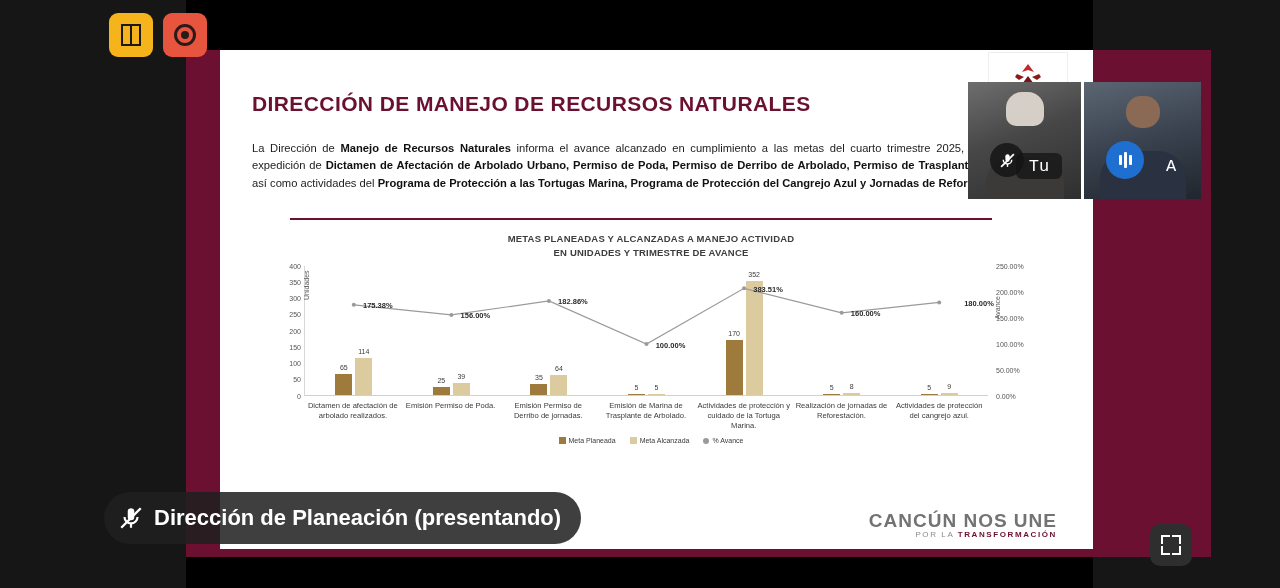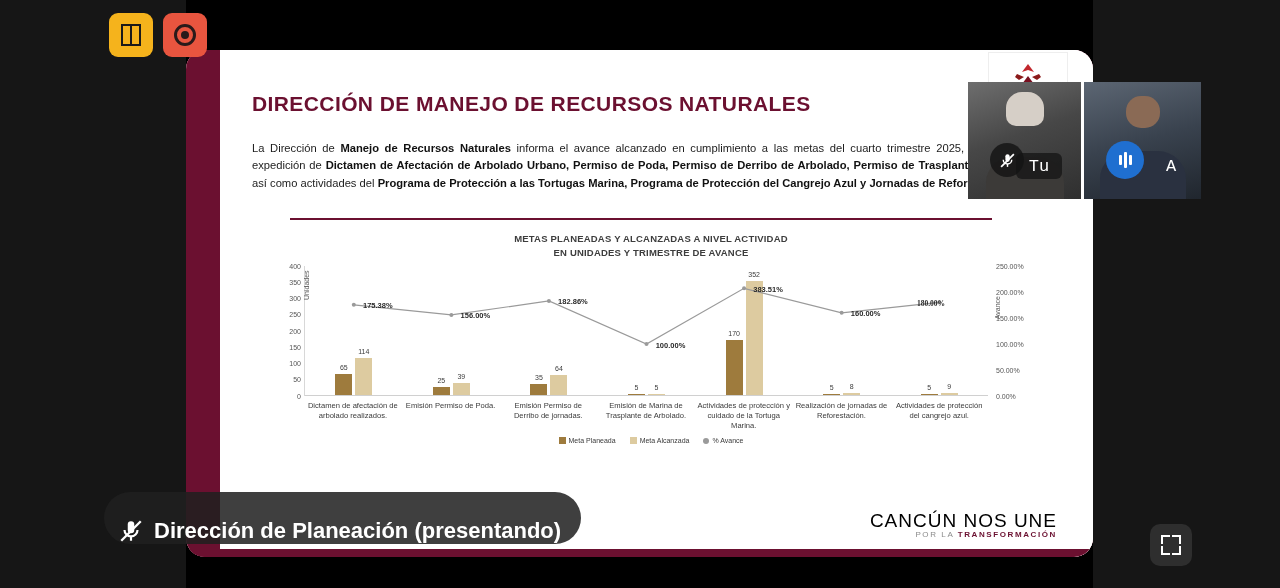--- a/index.html
+++ b/index.html
@@ -37,25 +37,24 @@
     width: 907px;
     height: 588px;
     background: #000;
   }
 
   
   #slide {
     position: absolute;
     left: 0;
     top: 50px;
-    width: 907px;
+    width: 1025px;
     height: 507px;
     background: #6b0f2b;
     overflow: hidden;
-    border-radius: 19px;
   }
   #slide .maroon-band {
     position: absolute;
     inset: 0;
     background: #6b1030;
   }
   #slide .white-card {
     position: absolute;
     left: 0px;
     top: 0px;
@@ -272,23 +271,23 @@
 
   .brand {
     position: absolute;
     right: 36px;
     bottom: 18px;
     text-align: right;
     line-height: 1.05;
   }
   .brand .l1 {
     font-size: 19px;
-    font-weight: normal;
+    font-weight: bold;
     letter-spacing: 1px;
-    color: #000000;
+    color: #737373;
     margin-left: 17px;
   }
   .brand .l2 {
     font-size: 8px;
     letter-spacing: 1.6px;
     color: #8b8b8b;
   }
   .brand .l2 b { color: #6b1030; }
 
   .logo-top {
@@ -443,21 +442,21 @@
   }
 
   
   #presenter-bar {
     position: absolute;
     left: 104px; top: 492px;
     height: 52px;
     border-radius: 26px;
     background: rgba(32,32,32,.86);
     display: flex;
-    align-items: flex-end;
+    align-items: center;
     padding: 0 20px 0 14px;
     max-width: 586px;
     overflow: hidden;
   }
   #presenter-bar .mic {
     width: 26px; height: 26px;
     margin-right: 10px;
     position: relative;
     flex: 0 0 auto;
   }
@@ -513,21 +512,21 @@
         </div>
 
         <div class="slide-title">DIRECCIÓN DE MANEJO DE RECURSOS NATURALES</div>
 
         <div class="slide-paragraph">La Dirección de <b>Manejo de Recursos Naturales</b> informa el avance alcanzado en cumplimiento a las metas del cuarto trimestre 2025, actividades, de expedición de <b>Dictamen de Afectación de Arbolado Urbano, Permiso de Poda, Permiso de Derribo de Arbolado, Permiso de Trasplante de Arbolado,</b> así como actividades del <b>Programa de Protección a las Tortugas Marina, Programa de Protección del Cangrejo Azul y Jornadas de Reforestación.</b></div>
 
         <div class="divider"></div>
 
         <div class="chart-wrap">
           <div class="chart-title">
-            <div>METAS PLANEADAS Y ALCANZADAS A NIVEL ACTIVIDAD</div>
+            <div>METAS PLANEADAS Y ALCANZADAS A MANEJO ACTIVIDAD</div>
             <div>EN UNIDADES Y TRIMESTRE DE AVANCE</div>
           </div>
 
           <div class="plot-area">
             <div class="ylabel-left">Unidades</div>
             <div class="ylabel-right">Avance</div>
             <div class="axis-left" id="axis-left">
                 <div class="axis-tick" style="top: 0px;">400</div>
                 <div class="axis-tick" style="top: 16.25px;">350</div>
                 <div class="axis-tick" style="top: 32.5px;">300</div>
@@ -614,21 +613,21 @@
                 <circle cx="536.6428571428571" cy="46.8" r="2" fill="#9a9a9a"></circle>
                 <circle cx="634.2142857142858" cy="36.400000000000006" r="2" fill="#9a9a9a"></circle>
               </svg>
             <div id="pct-labels">
                 <div class="pct-label" style="left: 72.7857px; top: 39.8024px;">175.38%</div>
                 <div class="pct-label" style="left: 170.357px; top: 49.88px;">156.00%</div>
                 <div class="pct-label" style="left: 267.929px; top: 35.9128px;">182.86%</div>
                 <div class="pct-label" style="left: 365.5px; top: 79px;">100.00%</div>
                 <div class="pct-label" style="left: 463.071px; top: 23.3288px;">383.51%</div>
                 <div class="pct-label" style="left: 560.643px; top: 47.8px;">160.00%</div>
-                <div class="pct-label" style="left: 626px; top: 37.4px; font-family: Liberation Serif, serif;">180.00%</div>
+                <div class="pct-label" style="left: 674px; top: 37.4px;">180.00%</div>
               </div>
             <div class="baseline"></div>
           </div>
 
           <div class="cat-labels" id="cat-labels">
               <div class="cat">Dictamen de afectación de arbolado realizados.</div>
               <div class="cat">Emisión Permiso de Poda.</div>
               <div class="cat">Emisión Permiso de Derribo de jornadas.</div>
               <div class="cat">Emisión de Marina de Trasplante de Arbolado.</div>
               <div class="cat">Actividades de protección y cuidado de la Tortuga Marina.</div>

